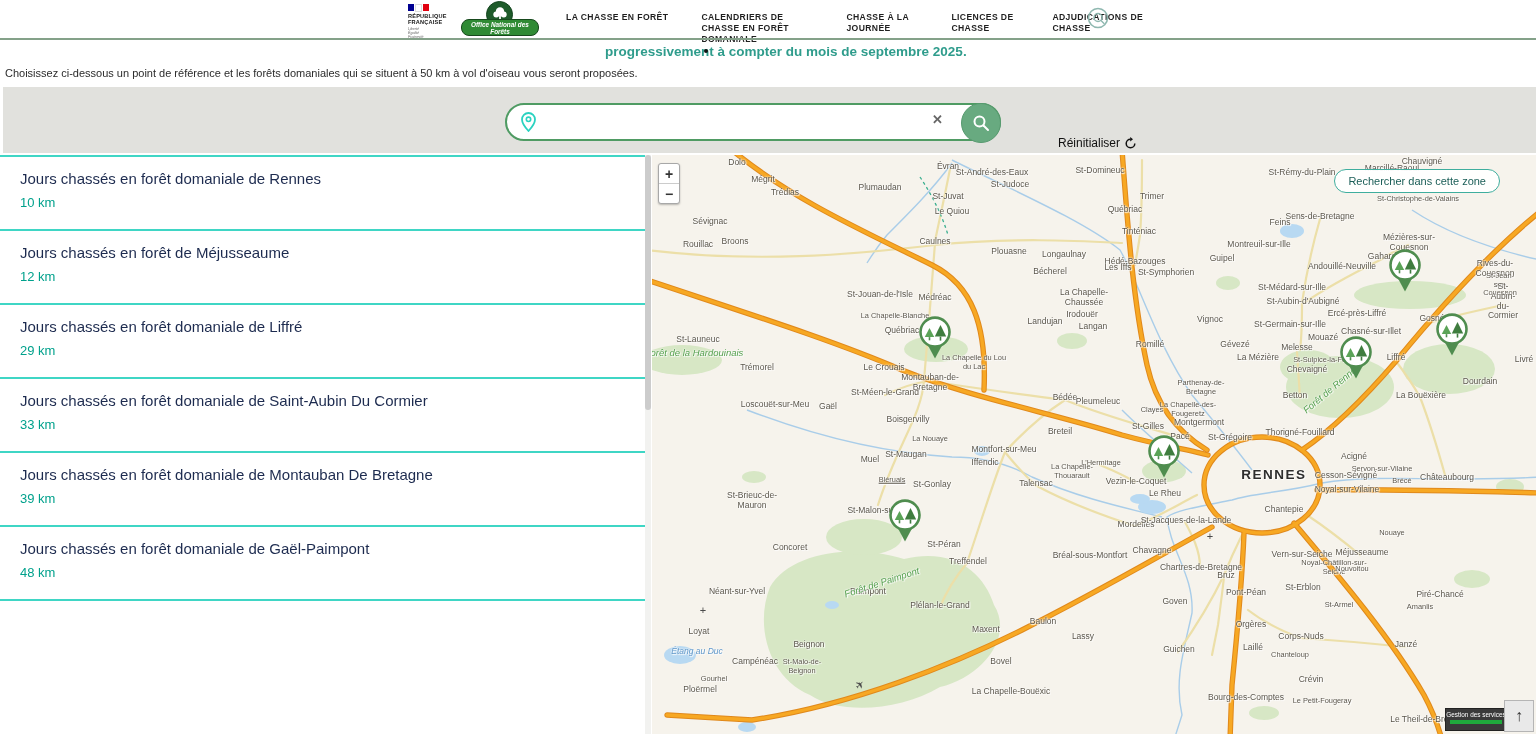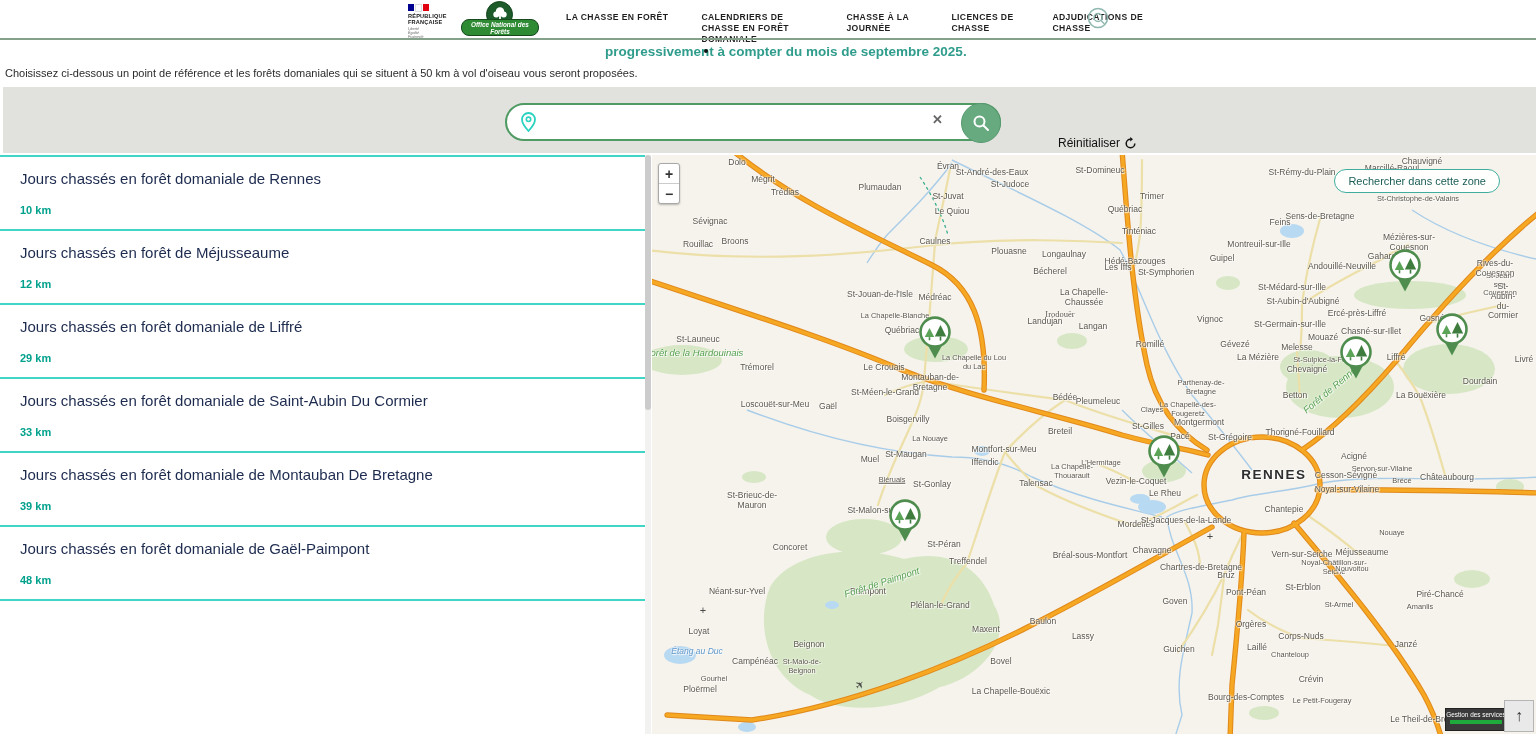--- a/index.html
+++ b/index.html
@@ -43,21 +43,21 @@
   .clear-btn{position:absolute;right:56px;top:7px;font-size:13px;color:#666;font-weight:bold;cursor:pointer;}
   .search-btn{position:absolute;right:-2px;top:-2px;width:38px;height:38px;border-radius:50%;
       background:#68aa80;border:1px solid #579a6f;display:flex;align-items:center;justify-content:center;cursor:pointer;}
   .reset-btn{position:absolute;left:1058px;top:136px;display:flex;align-items:center;gap:4px;
       font-size:12px;color:#111;z-index:12;cursor:pointer;}
   
   .results{position:absolute;left:0;top:155px;width:651px;bottom:0;background:#fff;
       border-top:2px solid #3fd6c5;z-index:5;}
   .result-item{height:72px;border-bottom:2px solid #3fd6c5;position:relative;cursor:pointer;}
   .result-title{position:absolute;left:20px;top:13px;font-size:15px;font-weight:500;color:#1d2b4f;}
-  .result-km{position:absolute;left:20px;top:47px;font-size:11px;font-weight:bold;color:#00a18c;}
+  .result-km{position:absolute;left:20px;top:38px;font-size:13px;font-weight:normal;color:#00a18c;}
   .list-scroll-track{position:absolute;left:645px;top:155px;width:6px;height:579px;background:#f2f2f0;z-index:6;}
   .list-scroll-thumb{position:absolute;left:0;top:0;width:6px;height:255px;background:#cccccc;border-radius:3px;}
   
   .map{position:absolute;left:652px;top:155px;width:884px;height:579px;background:#f6f3ec;overflow:hidden;z-index:4;}
   .map-svg{position:absolute;left:0;top:0;}
   .forest{fill:#d7e7c5;}
   .lake{fill:#b8d9f2;}
   .river{fill:none;stroke:#a9cde9;stroke-width:1.4;}
   .yroad{fill:none;stroke:#ecdfa8;stroke-width:2.2;stroke-linecap:round;stroke-linejoin:round;}
   .oroad-c{fill:none;stroke:#e0891c;stroke-width:5.4;stroke-linecap:round;stroke-linejoin:round;}
@@ -311,21 +311,21 @@
       <div class="mlabel small" style="left: 848px; top: 130px; transform: translate(-50%, -50%);">St-Jean-sur-
 Couesnon</div>
       <div class="mlabel" style="left: 851px; top: 147px; transform: translate(-50%, -50%);">St-Aubin-du-Cormier</div>
       <div class="mlabel" style="left: 640px; top: 133px; transform: translate(-50%, -50%);">St-Médard-sur-Ille</div>
       <div class="mlabel" style="left: 228px; top: 140px; transform: translate(-50%, -50%);">St-Jouan-de-l'Isle</div>
       <div class="mlabel" style="left: 283px; top: 143px; transform: translate(-50%, -50%);">Médréac</div>
       <div class="mlabel small" style="left: 243px; top: 161px; transform: translate(-50%, -50%);">La Chapelle-Blanche</div>
       <div class="mlabel" style="left: 250px; top: 176px; transform: translate(-50%, -50%);">Québriac</div>
       <div class="mlabel" style="left: 432px; top: 143px; transform: translate(-50%, -50%);">La Chapelle-
 Chaussée</div>
-      <div class="mlabel" style="left: 408px; top: 160px; transform: translate(-50%, -50%); font-family: Liberation Serif, serif;">Irodouër</div>
+      <div class="mlabel" style="left: 430px; top: 160px; transform: translate(-50%, -50%);">Irodouër</div>
       <div class="mlabel" style="left: 441px; top: 172px; transform: translate(-50%, -50%);">Langan</div>
       <div class="mlabel" style="left: 558px; top: 165px; transform: translate(-50%, -50%);">Vignoc</div>
       <div class="mlabel" style="left: 498px; top: 190px; transform: translate(-50%, -50%);">Romillé</div>
       <div class="mlabel" style="left: 393px; top: 167px; transform: translate(-50%, -50%);">Landujan</div>
       <div class="mlabel" style="left: 638px; top: 170px; transform: translate(-50%, -50%);">St-Germain-sur-Ille</div>
       <div class="mlabel" style="left: 645px; top: 193px; transform: translate(-50%, -50%);">Melesse</div>
       <div class="mlabel small" style="left: 672px; top: 205px; transform: translate(-50%, -50%);">St-Sulpice-la-Forêt</div>
       <div class="mlabel" style="left: 655px; top: 215px; transform: translate(-50%, -50%);">Chevaigné</div>
       <div class="mlabel" style="left: 643px; top: 241px; transform: translate(-50%, -50%);">Betton</div>
       <div class="mlabel" style="left: 583px; top: 190px; transform: translate(-50%, -50%);">Gévezé</div>
@@ -407,21 +407,21 @@
       <div class="mlabel" style="left: 594px; top: 438px; transform: translate(-50%, -50%);">Pont-Péan</div>
       <div class="mlabel small" style="left: 687px; top: 450px; transform: translate(-50%, -50%);">St-Armel</div>
       <div class="mlabel" style="left: 788px; top: 440px; transform: translate(-50%, -50%);">Piré-Chancé</div>
       <div class="mlabel small" style="left: 768px; top: 452px; transform: translate(-50%, -50%);">Amanlis</div>
       <div class="mlabel" style="left: 523px; top: 447px; transform: translate(-50%, -50%);">Goven</div>
       <div class="mlabel" style="left: 288px; top: 451px; transform: translate(-50%, -50%);">Plélan-le-Grand</div>
       <div class="mlabel" style="left: 334px; top: 475px; transform: translate(-50%, -50%);">Maxent</div>
       <div class="mlabel" style="left: 391px; top: 467px; transform: translate(-50%, -50%);">Baulon</div>
       <div class="mlabel" style="left: 431px; top: 482px; transform: translate(-50%, -50%);">Lassy</div>
       <div class="mlabel" style="left: 527px; top: 495px; transform: translate(-50%, -50%);">Guichen</div>
-      <div class="mlabel" style="left: 601px; top: 493px; transform: translate(-50%, -50%); padding-left: 8px;">Laillé</div>
+      <div class="mlabel" style="left: 601px; top: 493px; transform: translate(-50%, -50%);">Laillé</div>
       <div class="mlabel" style="left: 599px; top: 470px; transform: translate(-50%, -50%);">Orgères</div>
       <div class="mlabel" style="left: 649px; top: 482px; transform: translate(-50%, -50%);">Corps-Nuds</div>
       <div class="mlabel small" style="left: 638px; top: 500px; transform: translate(-50%, -50%);">Chanteloup</div>
       <div class="mlabel" style="left: 754px; top: 490px; transform: translate(-50%, -50%);">Janzé</div>
       <div class="mlabel" style="left: 659px; top: 525px; transform: translate(-50%, -50%);">Crévin</div>
       <div class="mlabel" style="left: 594px; top: 543px; transform: translate(-50%, -50%);">Bourg-des-Comptes</div>
       <div class="mlabel small" style="left: 670px; top: 546px; transform: translate(-50%, -50%);">Le Petit-Fougeray</div>
       <div class="mlabel" style="left: 359px; top: 537px; transform: translate(-50%, -50%);">La Chapelle-Bouëxic</div>
       <div class="mlabel" style="left: 349px; top: 507px; transform: translate(-50%, -50%);">Bovel</div>
       <div class="mlabel" style="left: 157px; top: 490px; transform: translate(-50%, -50%);">Beignon</div>

